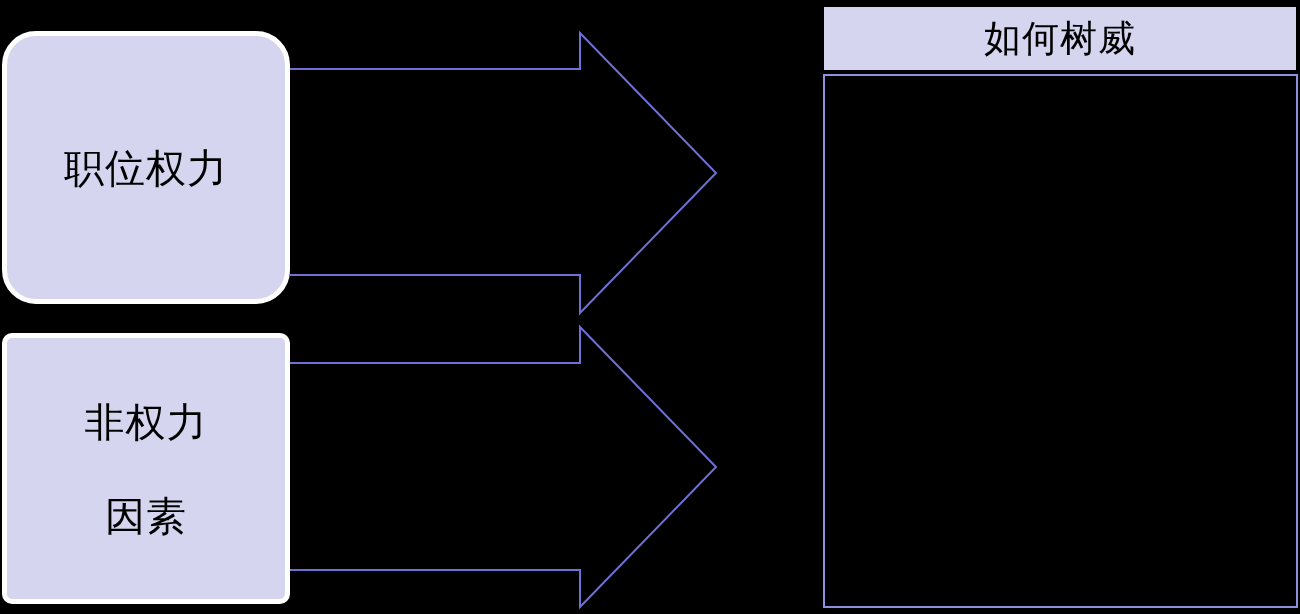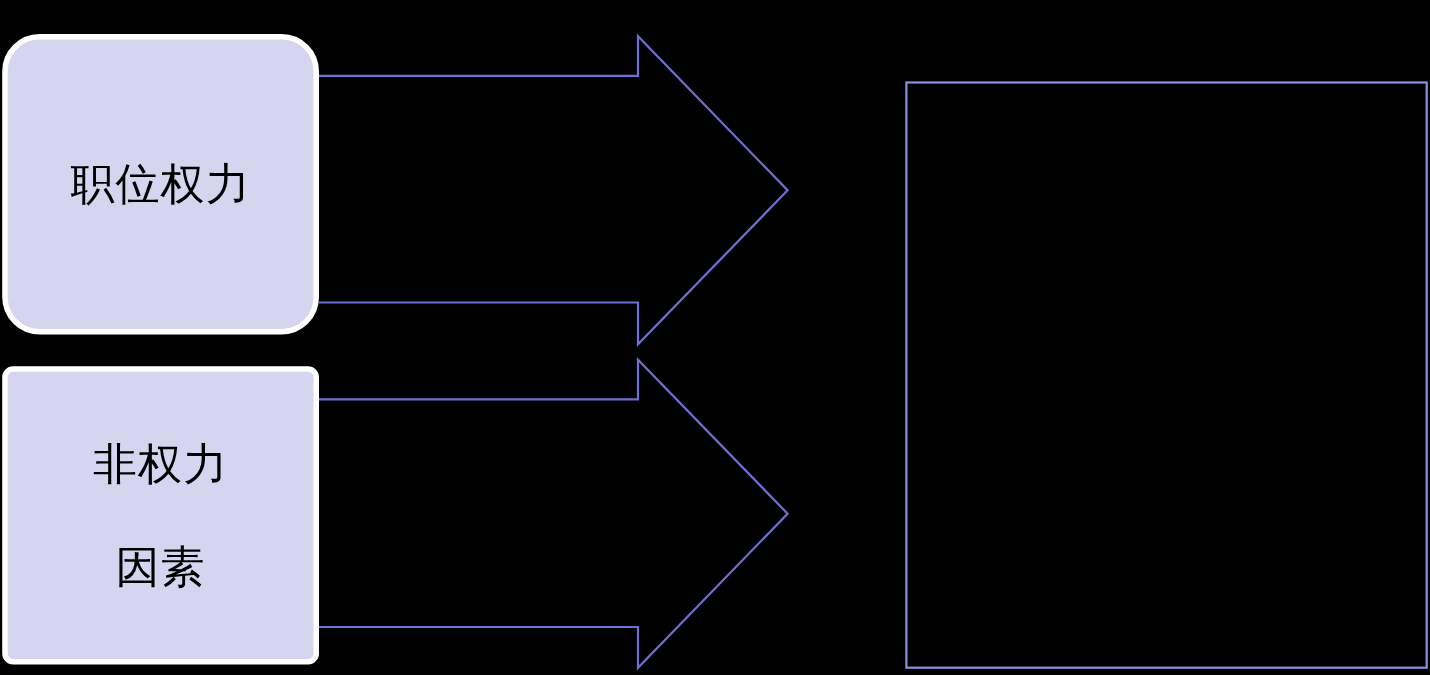--- a/index.html
+++ b/index.html
@@ -115,18 +115,21 @@
   <div class="src-box" id="src-box-2">
     <span class="line-a">非权力</span>
     <span class="line-b">因素</span>
   </div>
 
   <svg class="arrow-layer" viewBox="0 0 1300 614" width="1300" height="614">
     <polyline id="arrow-upper-shape" fill="none" stroke="#6f6fd6" stroke-width="2" stroke-linejoin="miter" stroke-linecap="butt" points="290,69 580,69 580,33 716,173 580,313 580,275 290,275"></polyline>
     <polyline id="arrow-lower-shape" fill="none" stroke="#6f6fd6" stroke-width="2" stroke-linejoin="miter" stroke-linecap="butt" points="290,363 580,363 580,327 716,467 580,607 580,570 290,570"></polyline>
   </svg>
 
+  <div id="result-panel-header">
+    <span>如何树威</span>
+  </div>
 
   <div id="result-panel-body">
     <div id="result-panel-body-content"></div>
   </div>
 
 </div>
 
 </body></html>

